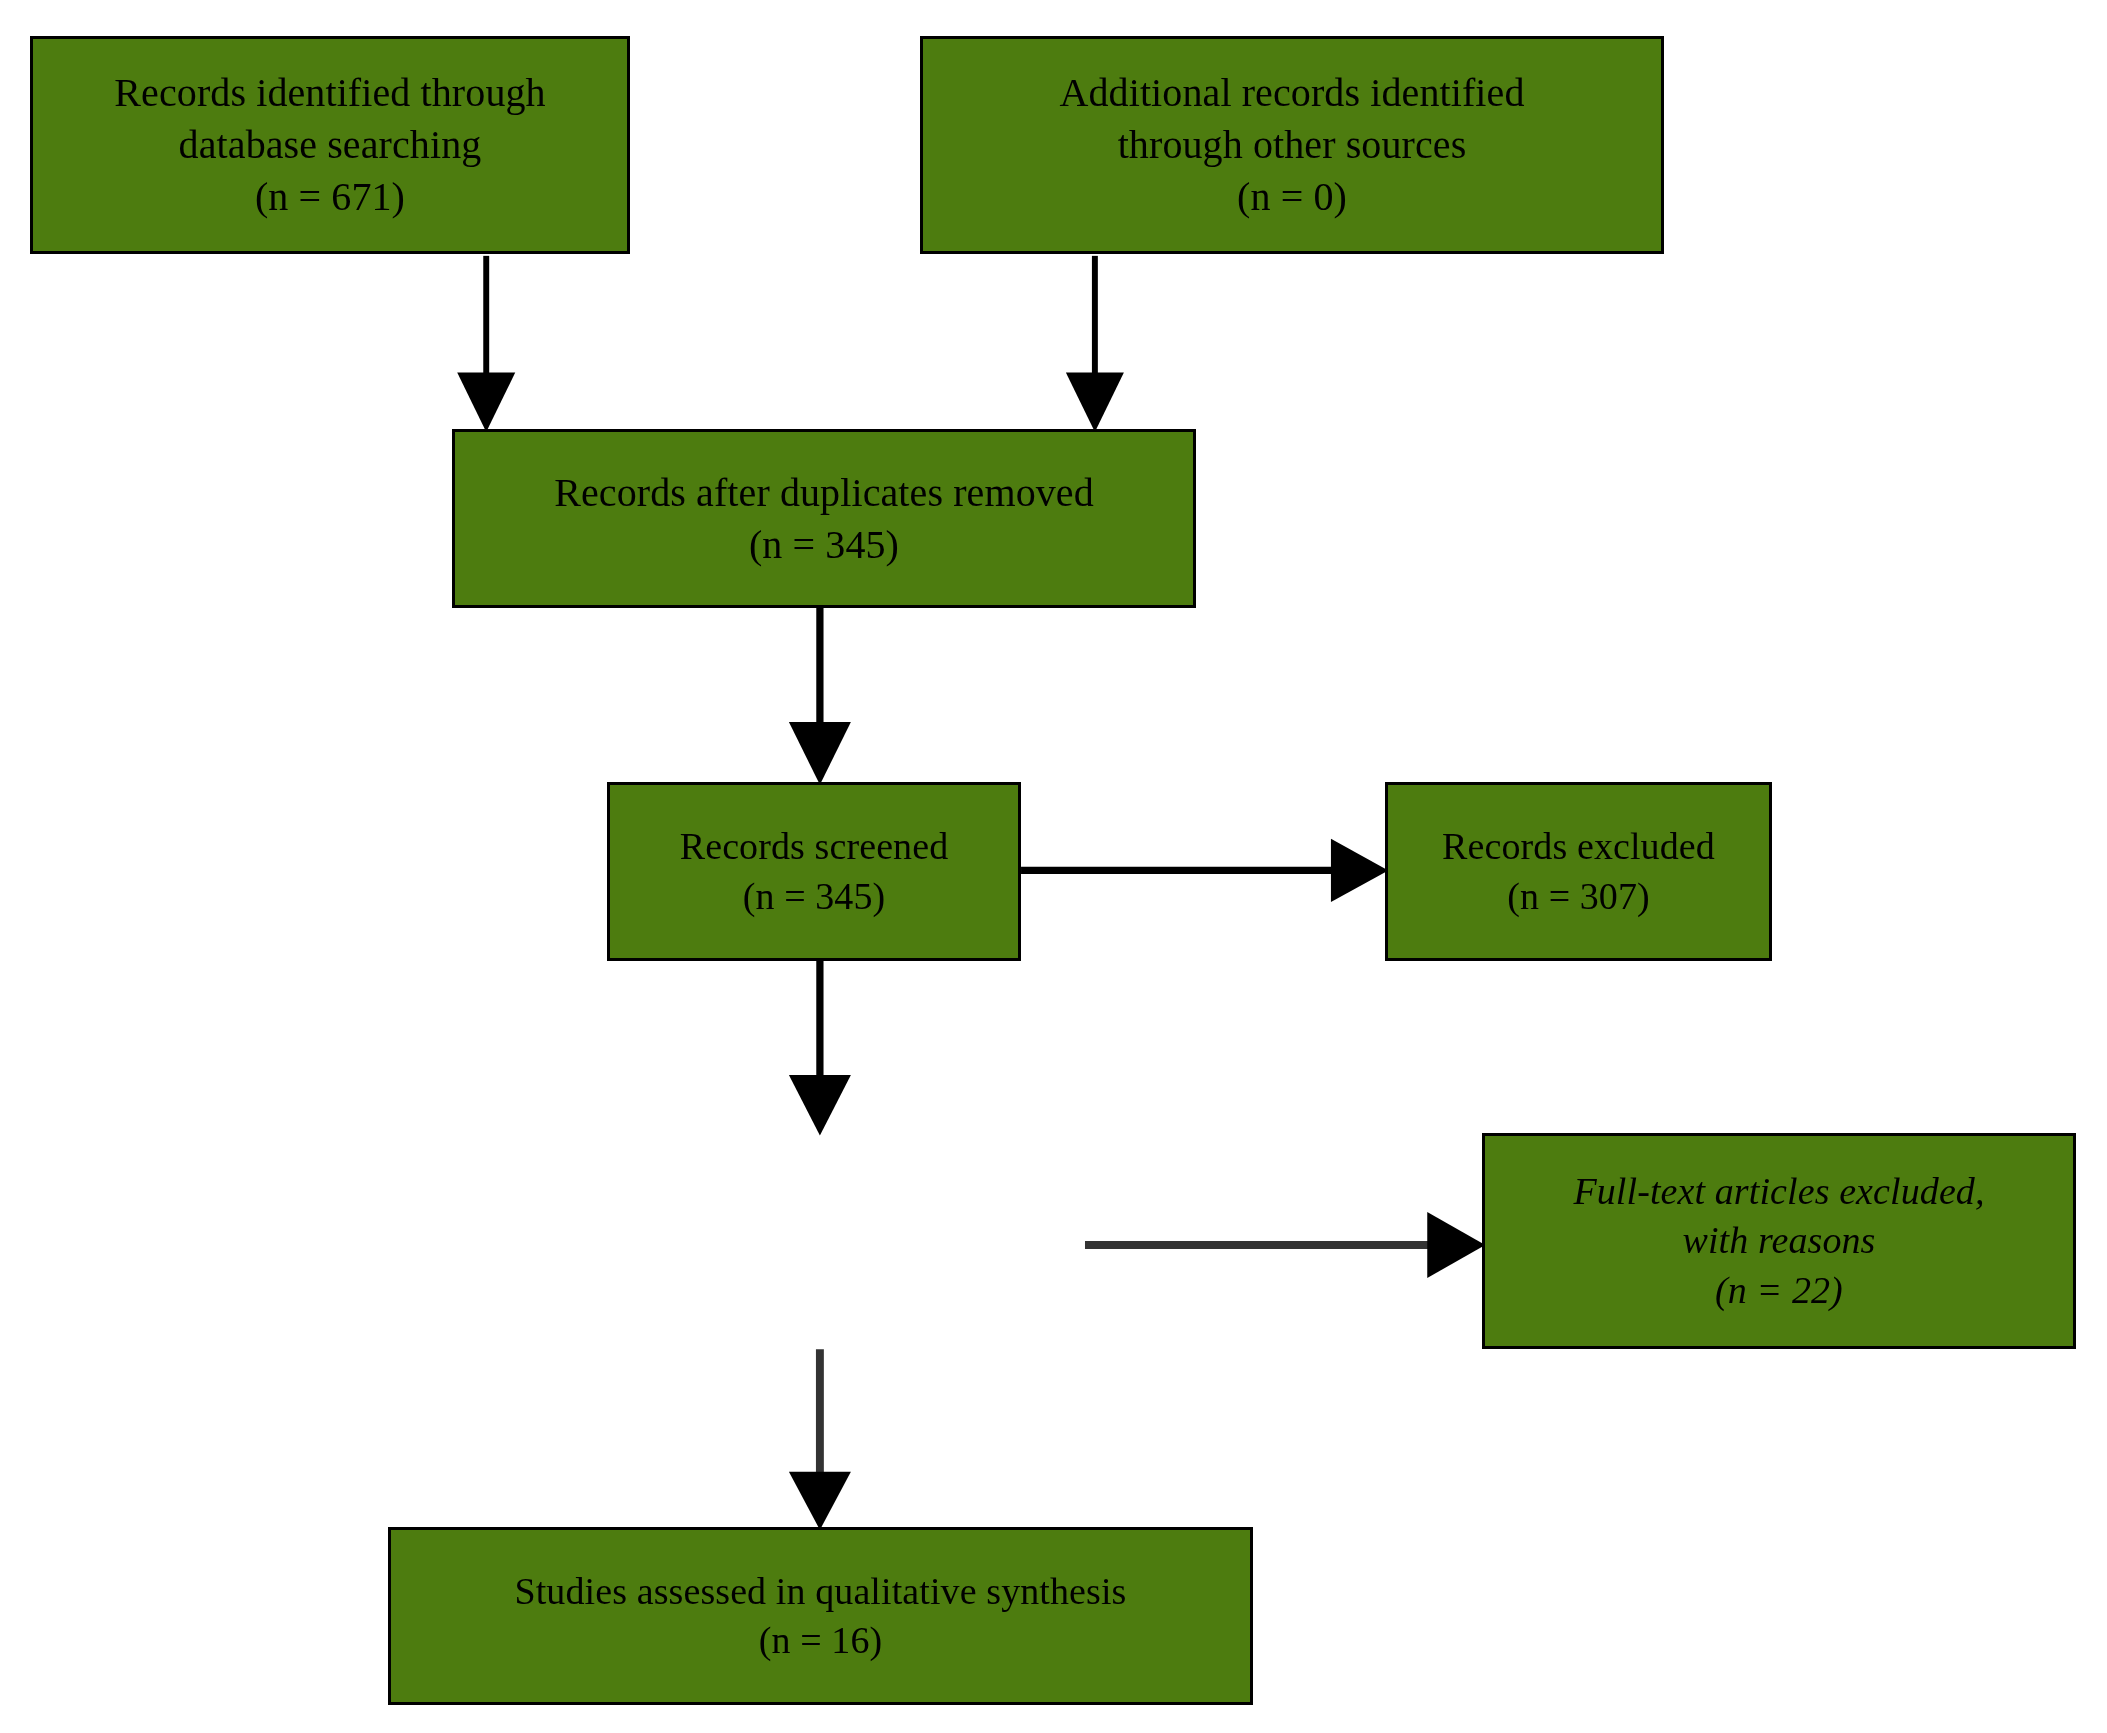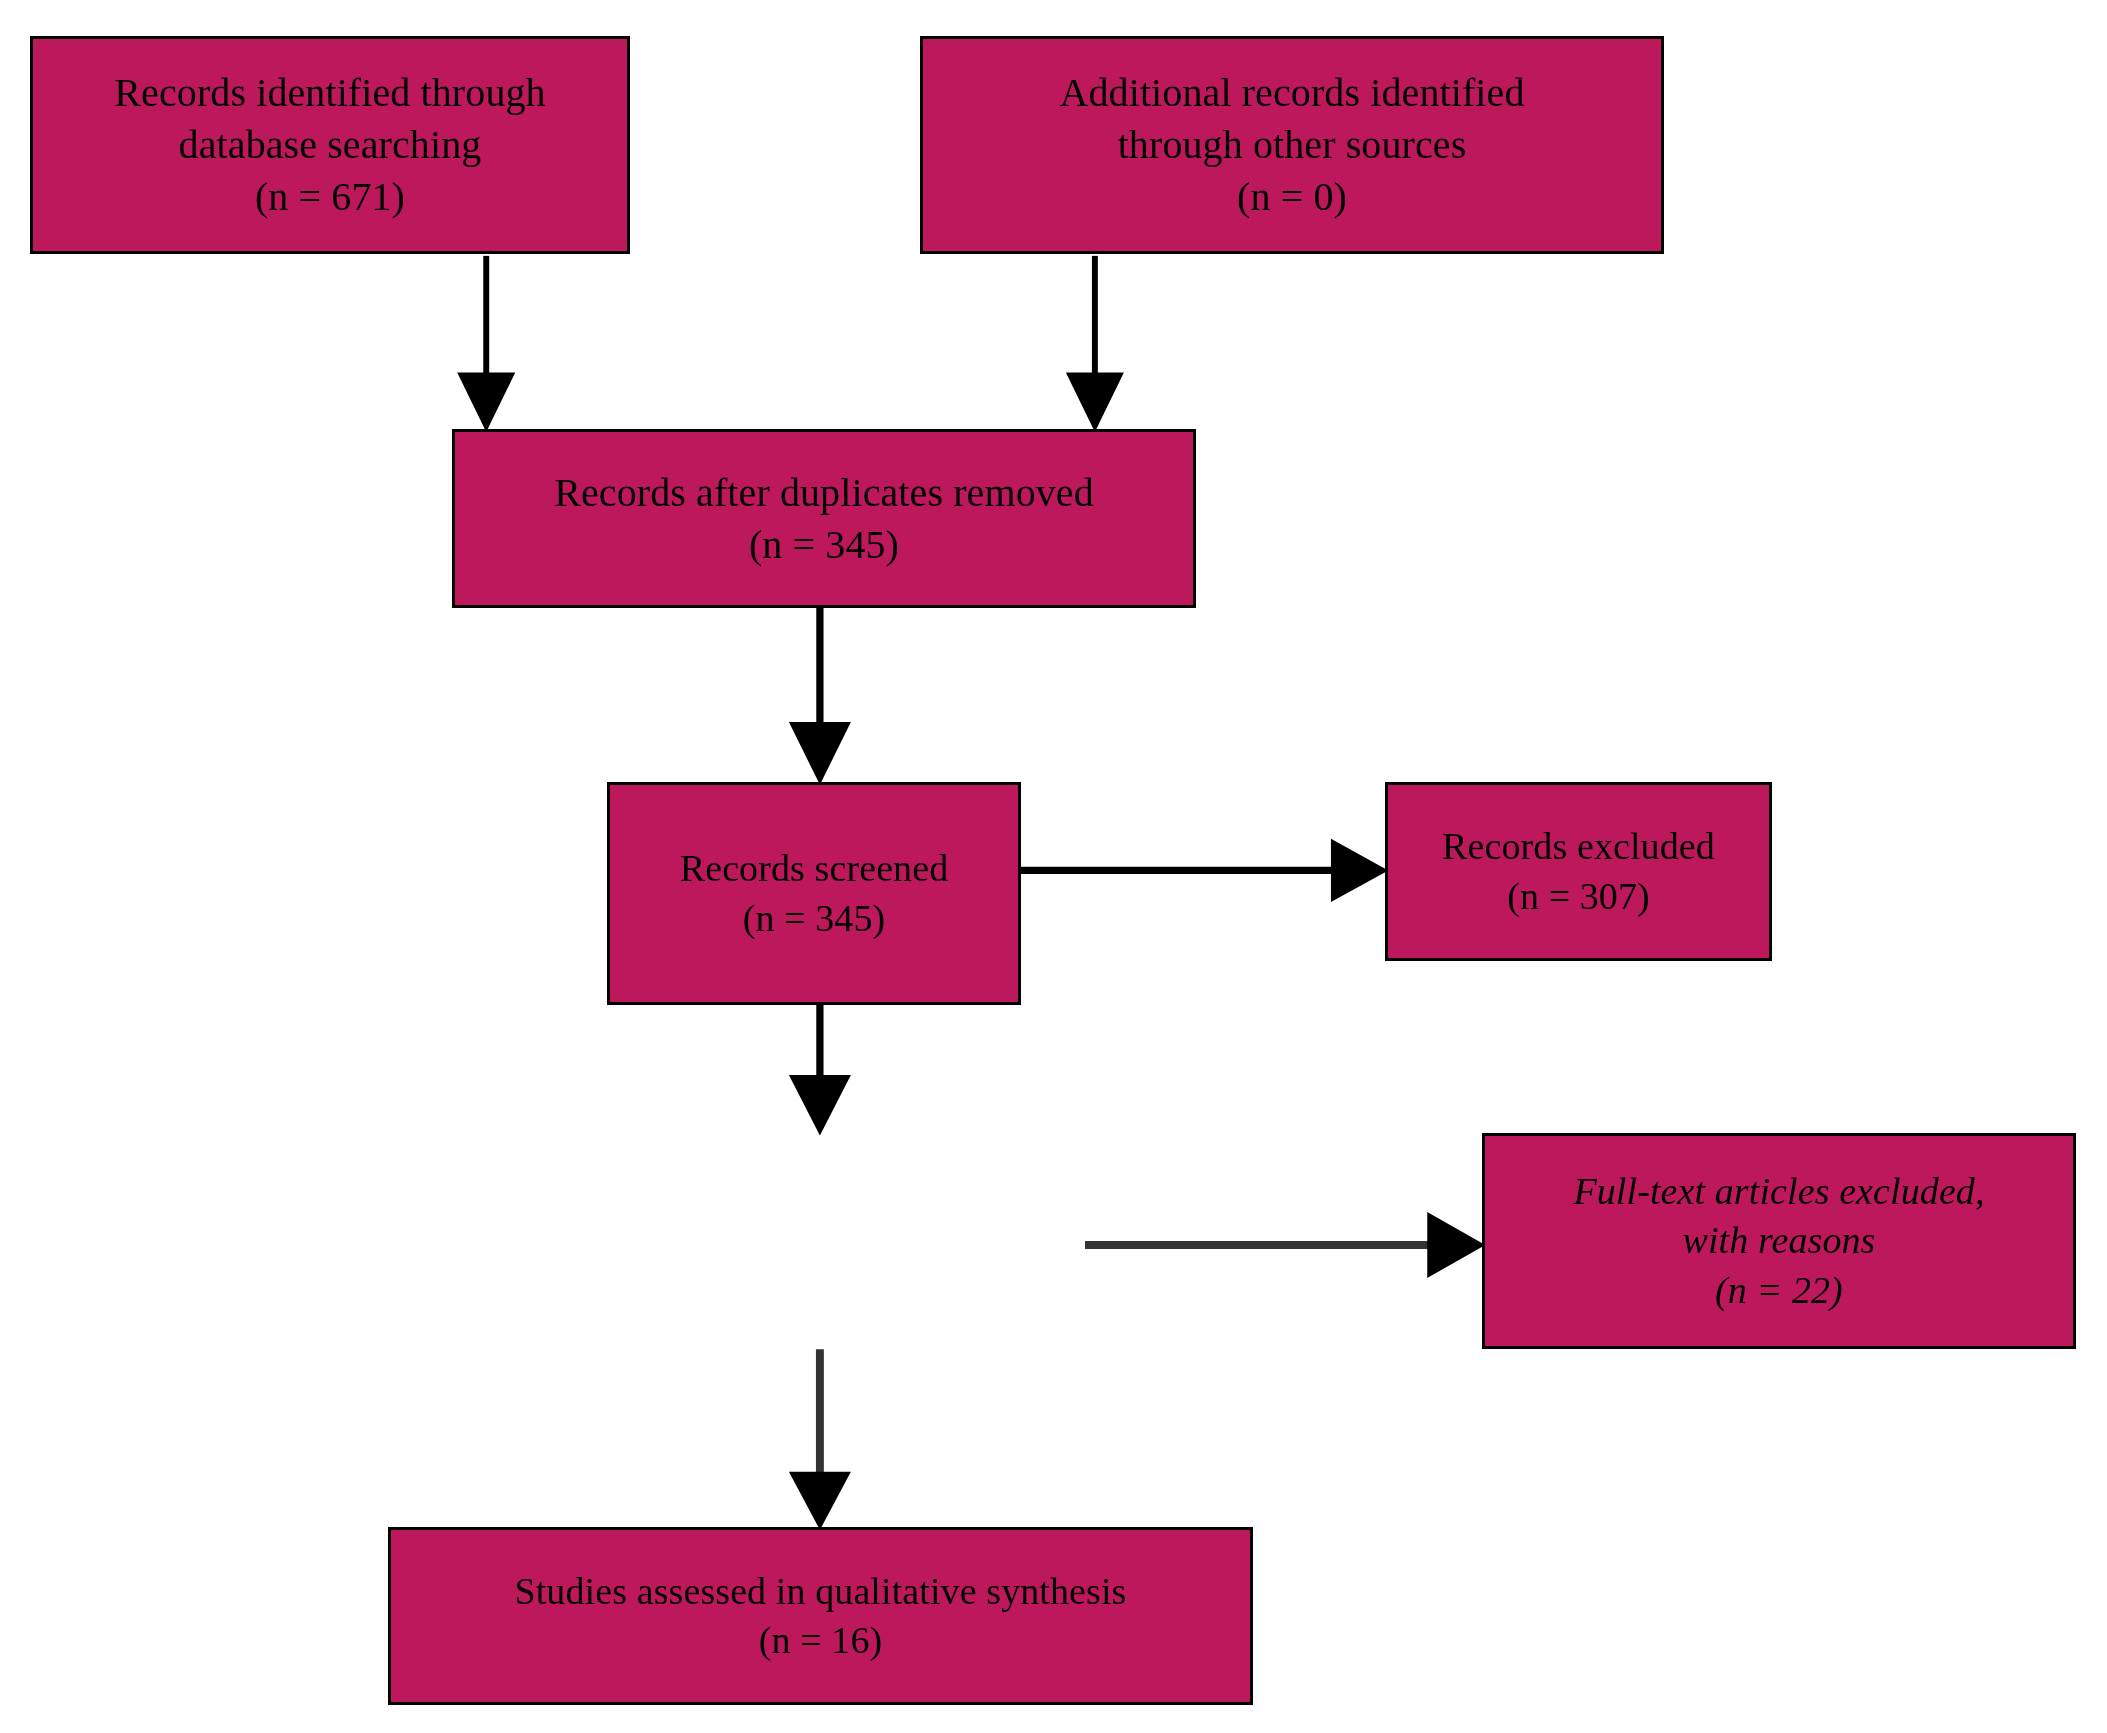--- a/index.html
+++ b/index.html
@@ -24,21 +24,21 @@
     position: absolute;
     left: 0;
     top: 0;
     width: 2108px;
     height: 1733px;
     display: block;
   }
   .node-box {
     position: absolute;
     box-sizing: border-box;
-    background: #be185d;
+    background: #4d7c0f;
     border: 3.3px solid #000000;
     display: flex;
     flex-direction: column;
     align-items: center;
     justify-content: center;
     text-align: center;
     font-family: "Liberation Serif", "DejaVu Serif", serif;
     color: #000000;
     line-height: 1.30;
     letter-spacing: 0.1px;
@@ -111,21 +111,21 @@
     <span class="node-line fs-large">Additional records identified</span>
     <span class="node-line fs-large">through other sources</span>
     <span class="node-line fs-large">(n = 0)</span>
   </div>
 
   <div class="node-box" id="node-records-after-duplicates-removed" style="left:452px; top:429px; width:744px; height:179px;">
     <span class="node-line fs-large">Records after duplicates removed</span>
     <span class="node-line fs-large">(n = 345)</span>
   </div>
 
-  <div class="node-box" id="node-records-screened" style="left:607px; top:782px; width:414px; height:223px;">
+  <div class="node-box" id="node-records-screened" style="left:607px; top:782px; width:414px; height:179px;">
     <span class="node-line fs-mid">Records screened</span>
     <span class="node-line fs-mid">(n = 345)</span>
   </div>
 
   <div class="node-box" id="node-records-excluded" style="left:1385px; top:782px; width:387px; height:179px;">
     <span class="node-line fs-mid">Records excluded</span>
     <span class="node-line fs-mid">(n = 307)</span>
   </div>
 
 

